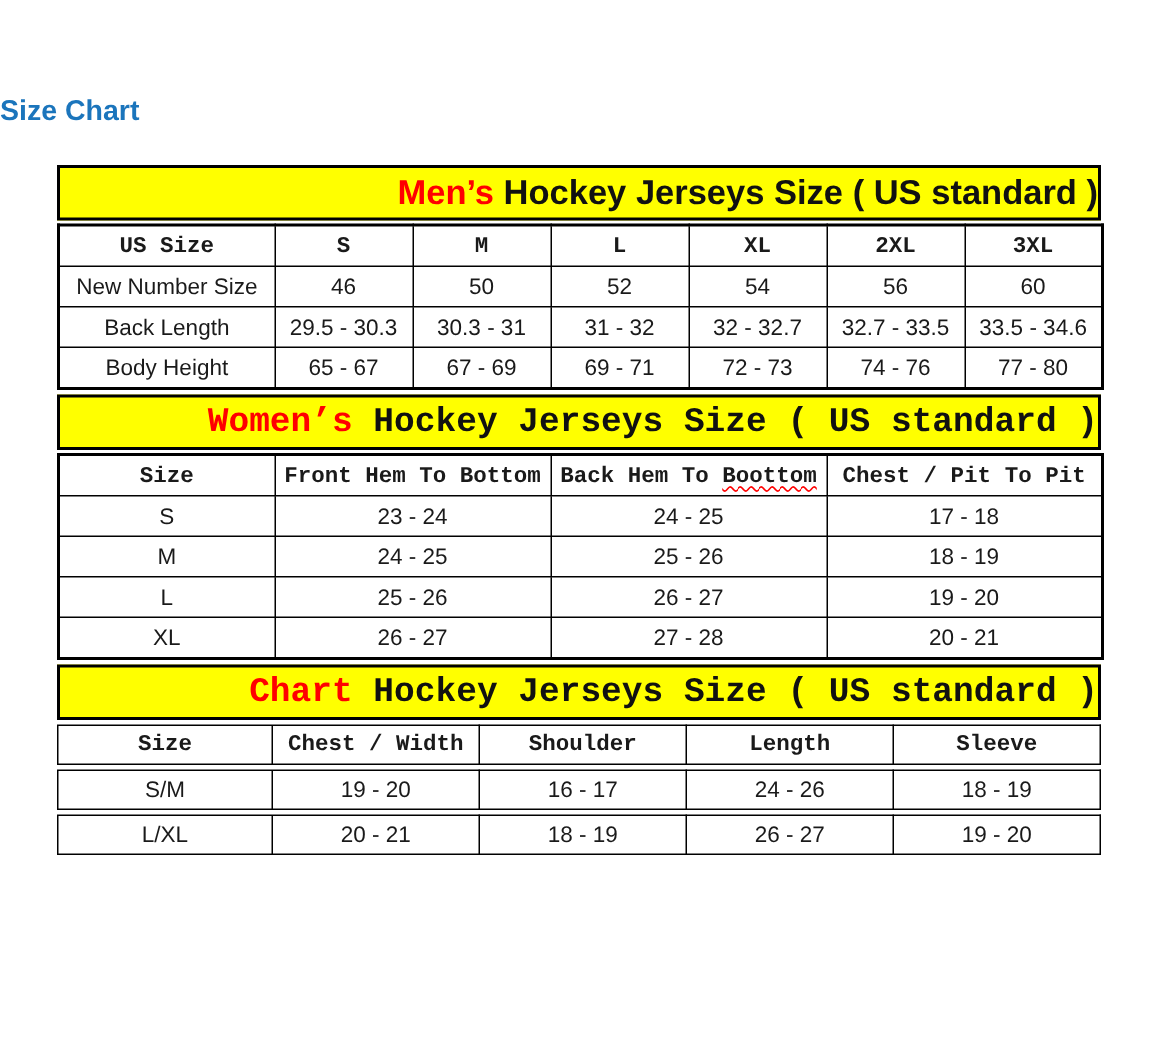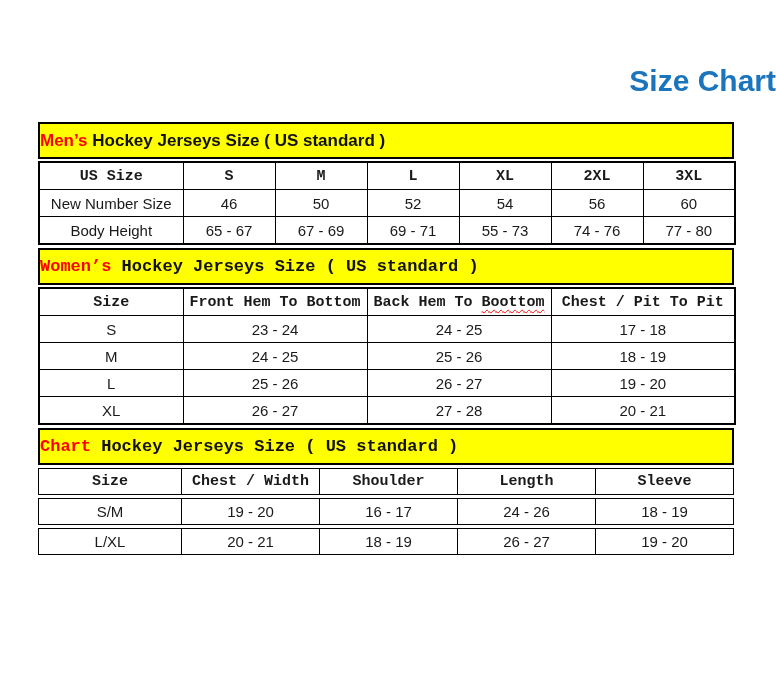--- a/index.html
+++ b/index.html
@@ -8,38 +8,38 @@
     background: #ffffff;
     overflow: hidden;
     font-family: "Liberation Sans", sans-serif;
     color: var(--text_color, #1a1a1a);
   }
   .page { width: 776px; height: 692px; }
   .title {
     margin: 0;
     padding-top: 64px;
     padding-bottom: 24px;
-    text-align: right;
-    font-size: 30px;
+    text-align: left;
+    font-size: 19px;
     font-weight: bold;
     letter-spacing: 0px;
     color: var(--title_color, #1b75bc);
   }
   .content {
     margin-left: 38px;
     width: 696px;
   }
   .band {
     box-sizing: border-box;
     border: 2px solid var(--border_color, #000);
     background: var(--section_bg, #ffff00);
     height: 37px;
     line-height: 33px;
-    text-align: left;
-    font-size: 17px;
+    text-align: right;
+    font-size: 23px;
     font-weight: bold;
     color: #111111;
   }
   .band .hl { color: var(--highlight_color, #ff0000); }
   .band-gap { margin-top: 3px; font-family: Liberation Mono, monospace; }
   table.tbl {
     table-layout: fixed;
     border-collapse: collapse;
     width: 696px;
     margin-top: 2px;
@@ -119,25 +119,34 @@
         <tr>
           <td>New Number Size</td>
           <td>46</td>
           <td>50</td>
           <td>52</td>
           <td>54</td>
           <td>56</td>
           <td>60</td>
         </tr>
         <tr>
+          <td>Back Length</td>
+          <td>29.5 - 30.3</td>
+          <td>30.3 - 31</td>
+          <td>31 - 32</td>
+          <td>32 - 32.7</td>
+          <td>32.7 - 33.5</td>
+          <td>33.5 - 34.6</td>
+        </tr>
+        <tr>
           <td>Body Height</td>
           <td>65 - 67</td>
           <td>67 - 69</td>
           <td>69 - 71</td>
-          <td>55 - 73</td>
+          <td>72 - 73</td>
           <td>74 - 76</td>
           <td>77 - 80</td>
         </tr>
       </tbody>
     </table>
 
     <div class="band band-gap"><span class="hl">Women’s</span><span> Hockey Jerseys Size ( US standard )</span></div>
 
     <table class="tbl womens">
       <colgroup>

